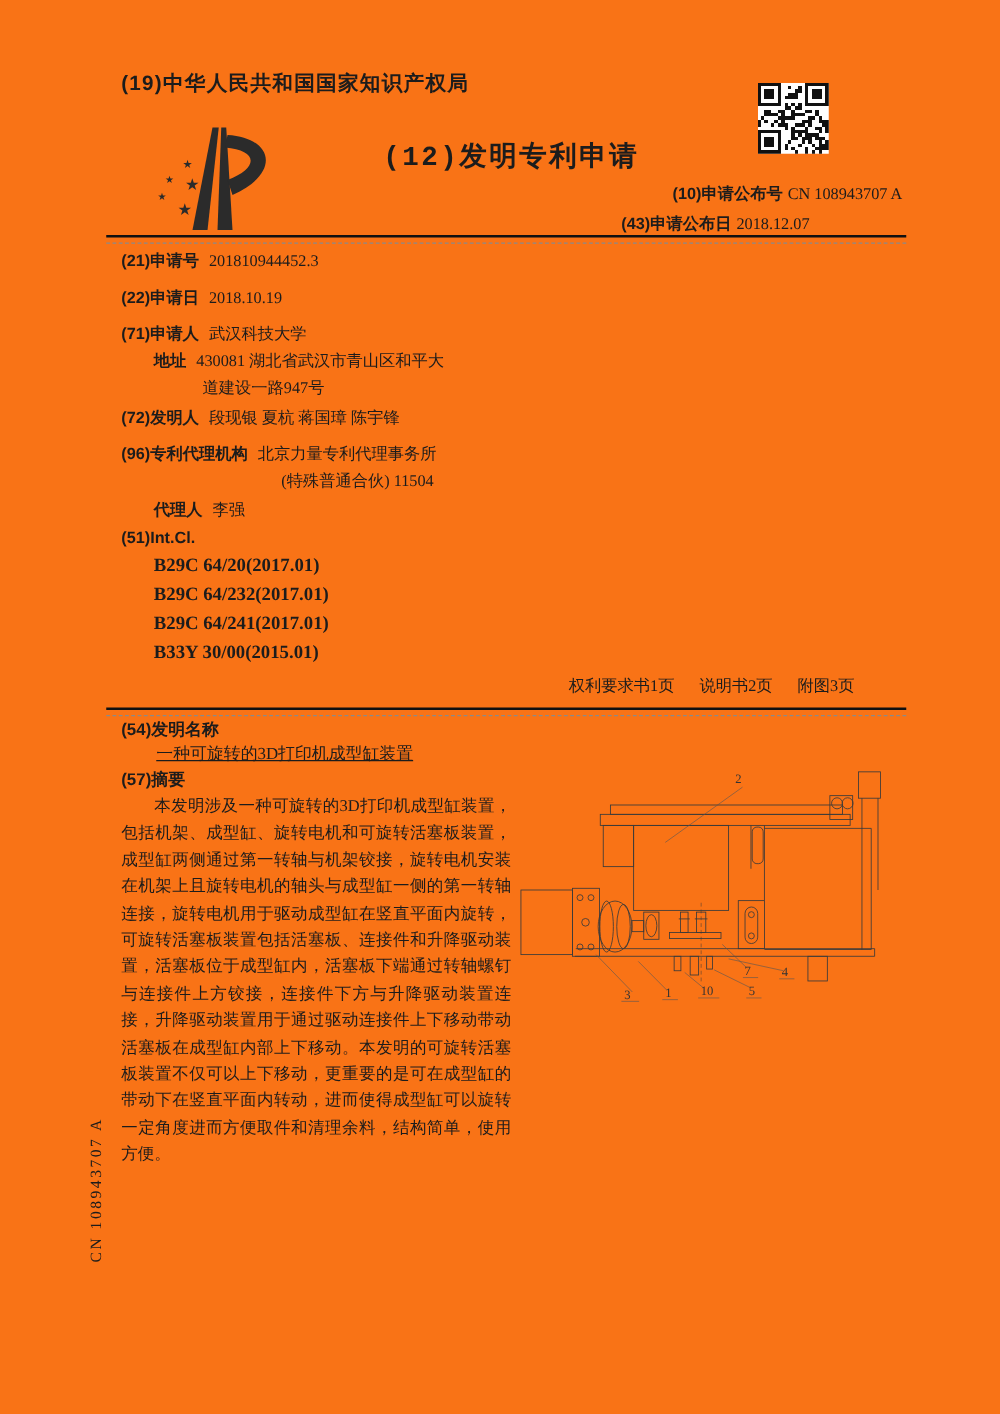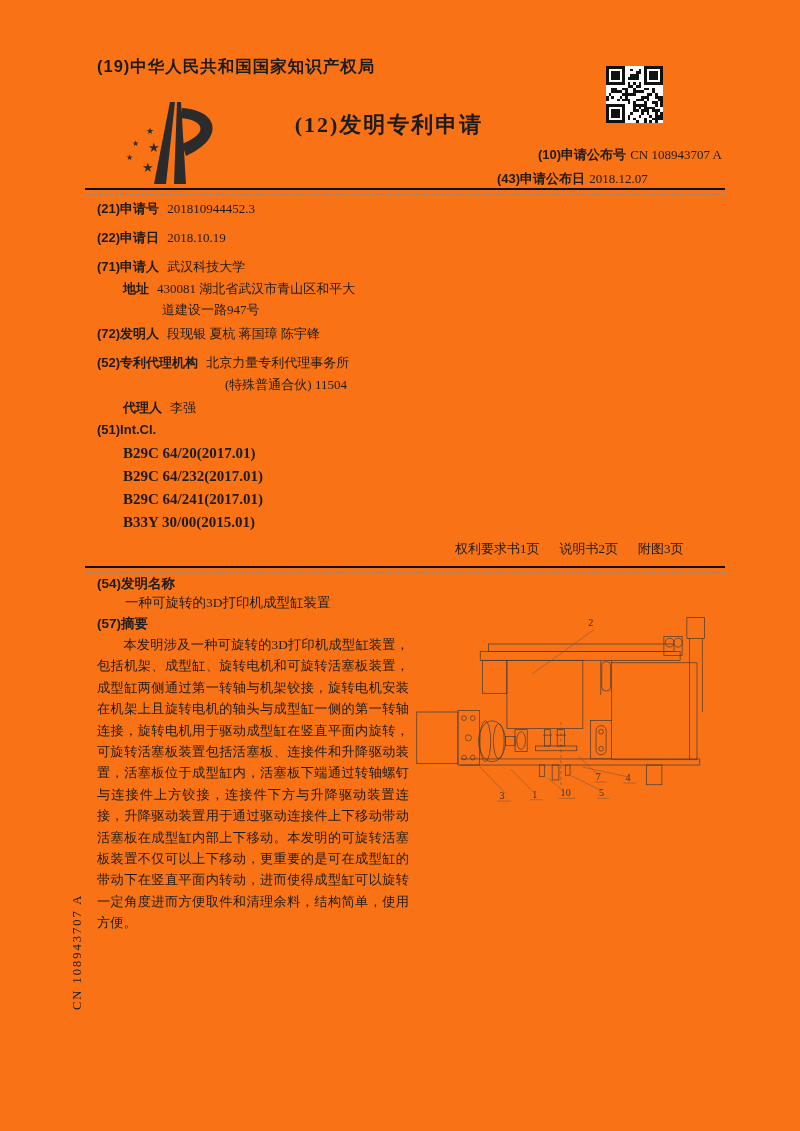--- a/index.html
+++ b/index.html
@@ -2,34 +2,34 @@
 <html><head>
 <meta charset="utf-8">
 <style>
   html,body{margin:0;padding:0;background:#ffffff;}
   .page{
     position:relative;width:800px;height:1131px;background:#f97316;
     font-family:"Liberation Serif","DejaVu Serif",serif;color:#1c1c1c;overflow:hidden;
   }
   .abs{position:absolute;}
   .office{left:97px;top:56px;font-family:"Liberation Sans","DejaVu Sans",sans-serif;font-weight:700;font-size:16.5px;letter-spacing:1px;}
-  .doc-type{left:69px;top:110px;width:640px;text-align:center;font-family:Liberation Serif, serif;font-weight:700;font-size:22px;letter-spacing:2px;}
+  .doc-type{left:89px;top:110px;width:640px;text-align:center;font-family:Liberation Mono, monospace;font-weight:700;font-size:22px;letter-spacing:2px;}
   .pub-line{left:497px;font-size:13px;white-space:nowrap;}
   .pub-line .lbl{font-family:"Liberation Sans","DejaVu Sans",sans-serif;font-weight:700;}
   .pub-line .val{font-family:"Liberation Serif","DejaVu Serif",serif;margin-left:4px;}
   .rule{left:85px;width:640px;height:0;border-top:2.5px solid #111;}
   .rule-dash{left:85px;width:640px;height:0;border-top:1px dashed #8a8a8a;}
   .b-row{font-size:13px;white-space:nowrap;}
   .b-row .lbl{font-family:"Liberation Sans","DejaVu Sans",sans-serif;font-weight:700;}
   .b-row .val{margin-left:8px;}
   .mono-num{font-family:"Liberation Serif","DejaVu Serif",serif;}
   .intcl-item{font-size:15px;font-weight:600;font-family:"Liberation Serif","DejaVu Serif",serif;}
   .pages-info{top:540px;left:455px;display:flex;gap:20px;font-size:13px;}
   .sec-label{font-family:"Liberation Sans","DejaVu Sans",sans-serif;font-weight:700;font-size:13.5px;}
-  .invention-title{left:125px;top:594px;font-size:13.5px;}
+  .invention-title{left:125px;top:594px;font-size:13.5px;text-decoration:underline;}
   .abstract{left:97px;top:634px;width:312px;font-size:13.2px;line-height:21.4px;text-align:justify;text-indent:2em;}
   .side-code{left:70px;top:1010px;transform-origin:0 0;transform:rotate(-90deg);font-size:12.5px;letter-spacing:2px;white-space:nowrap;}
   .figure-box{left:410px;top:610px;width:314px;height:204px;}
   .qr{left:606px;top:66px;width:57px;height:57px;}
   .logo{left:120px;top:98px;width:118px;height:92px;}
   svg text.fig-num{font-family:"Liberation Serif","DejaVu Serif",serif;font-size:30px;fill:#333;}
 </style>
 </head>
 <body>
 
@@ -292,21 +292,21 @@
   <div class="abs b-row" style="left:123px;top:280px;">
     <span class="lbl">地址</span><span class="val">430081  湖北省武汉市青山区和平大</span>
   </div>
   <div class="abs b-row" style="left:162px;top:301px;">
     <span class="val" style="margin-left:0;">道建设一路947号</span>
   </div>
   <div class="abs b-row" style="left:97px;top:325px;">
     <span class="lbl">(72)发明人</span><span class="val">段现银  夏杭  蒋国璋  陈宇锋</span>
   </div>
   <div class="abs b-row" style="left:97px;top:354px;">
-    <span class="lbl">(52)专利代理机构</span><span class="val">北京力量专利代理事务所</span>
+    <span class="lbl">(96)专利代理机构</span><span class="val">北京力量专利代理事务所</span>
   </div>
   <div class="abs b-row" style="left:225px;top:376px;">
     <span class="val" style="margin-left:0;">(特殊普通合伙) 11504</span>
   </div>
   <div class="abs b-row" style="left:123px;top:399px;">
     <span class="lbl">代理人</span><span class="val">李强</span>
   </div>
   <div class="abs b-row" style="left:97px;top:422px;">
     <span class="lbl" style="font-family:'Liberation Sans','DejaVu Sans',sans-serif;">(51)Int.Cl.</span>
   </div>

